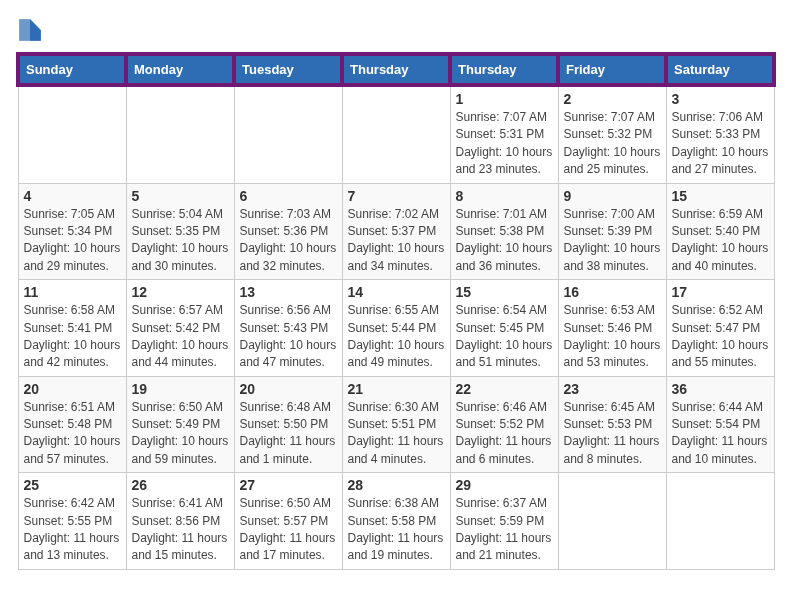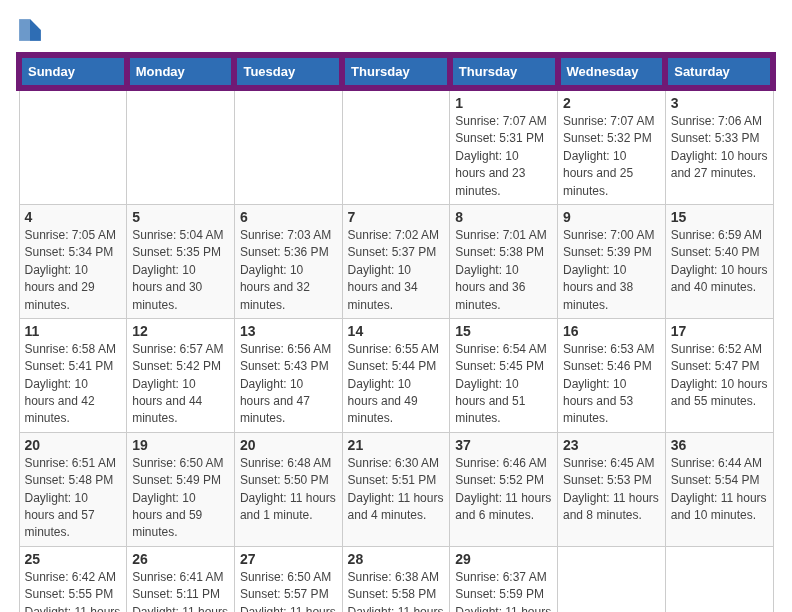--- a/index.html
+++ b/index.html
@@ -57,21 +57,21 @@
       border-collapse: collapse;
       table-layout: fixed;
     }
     .calendar th {
       background-color: #2e6db4;
       color: #fff;
       text-align: left;
       padding: 6px 6px;
       font-size: 13px;
       font-weight: bold;
-      border: 6px solid #701a75;
+      border: 4px solid #701a75;
     }
     .calendar td {
       border: 1px solid #ccc;
       vertical-align: top;
       padding: 4px 5px;
       height: 88px;
       font-size: 11px;
       color: #333;
       background: #fff;
     }
@@ -115,21 +115,21 @@
 </div>
 
 <table class="calendar">
   <thead>
     <tr>
     <th>Sunday</th>
         <th>Monday</th>
         <th>Tuesday</th>
         <th>Thursday</th>
         <th>Thursday</th>
-        <th>Wednesday</th>
+        <th>Friday</th>
         <th>Saturday</th>
       </tr>
   </thead>
   <tbody id="calendar-body">
   <tr>
         <td class="empty"></td>
         <td class="empty"></td>
         <td class="empty"></td>
         <td class="empty"></td>
         <td>
@@ -279,21 +279,21 @@
 and 1 minute.</div>
         </td>
         <td>
           <div class="day-number">21</div>
           <div class="day-info">Sunrise: 6:30 AM
 Sunset: 5:51 PM
 Daylight: 11 hours
 and 4 minutes.</div>
         </td>
         <td>
-          <div class="day-number">37</div>
+          <div class="day-number">22</div>
           <div class="day-info">Sunrise: 6:46 AM
 Sunset: 5:52 PM
 Daylight: 11 hours
 and 6 minutes.</div>
         </td>
         <td>
           <div class="day-number">23</div>
           <div class="day-info">Sunrise: 6:45 AM
 Sunset: 5:53 PM
 Daylight: 11 hours
@@ -311,21 +311,21 @@
         <td>
           <div class="day-number">25</div>
           <div class="day-info">Sunrise: 6:42 AM
 Sunset: 5:55 PM
 Daylight: 11 hours
 and 13 minutes.</div>
         </td>
         <td>
           <div class="day-number">26</div>
           <div class="day-info">Sunrise: 6:41 AM
-Sunset: 5:11 PM
+Sunset: 8:56 PM
 Daylight: 11 hours
 and 15 minutes.</div>
         </td>
         <td>
           <div class="day-number">27</div>
           <div class="day-info">Sunrise: 6:50 AM
 Sunset: 5:57 PM
 Daylight: 11 hours
 and 17 minutes.</div>
         </td>

